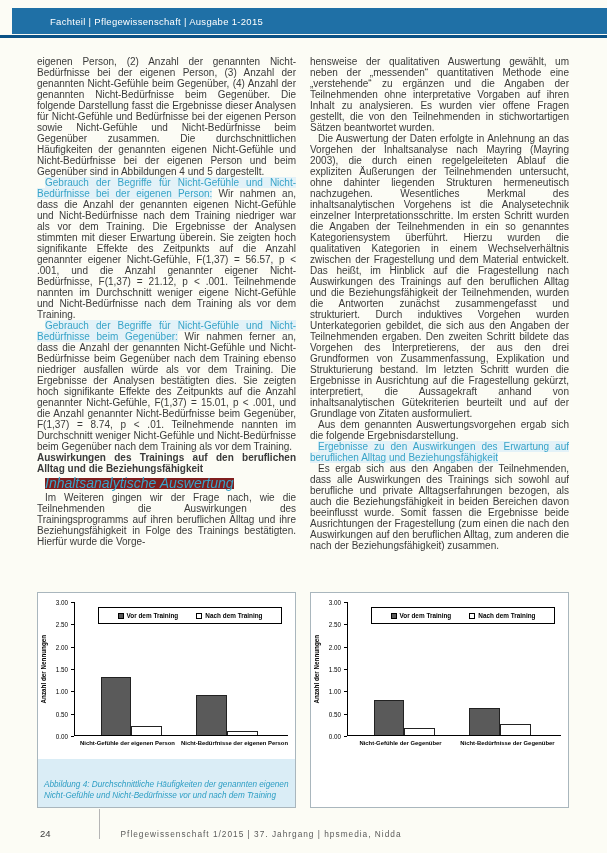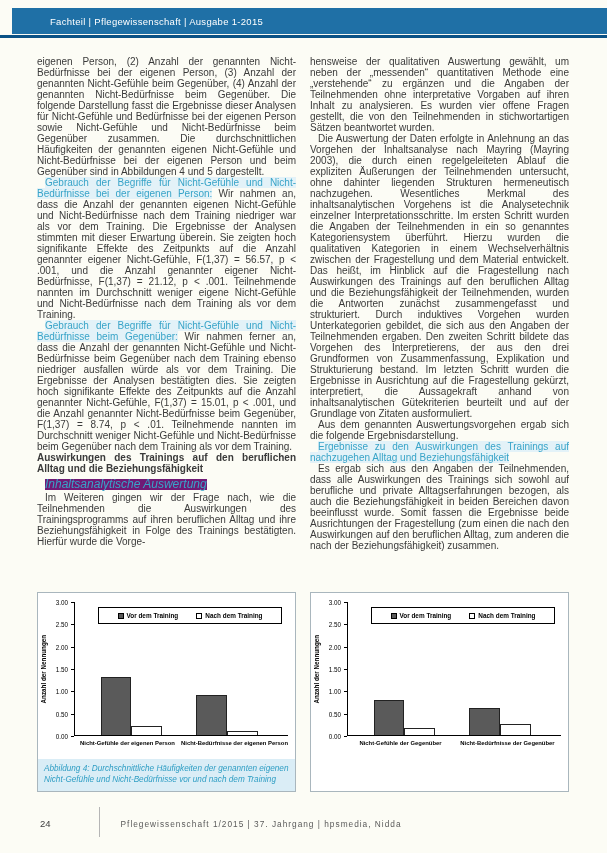--- a/index.html
+++ b/index.html
@@ -15,21 +15,21 @@
   
   .columns{position:absolute;top:56px;left:37px;width:533px;height:532px;
            display:flex;gap:14px;overflow:hidden;}
   .col{width:259px;height:100%;overflow:hidden;}
   .col p{margin:0;font-size:10px;line-height:11px;color:#3a3a3a;text-align:justify;
          hyphens:auto;-webkit-hyphens:auto;}
   .col p.indent{text-indent:8px;}
   .runin{color:#38a4c8;background:#e3f2f8;}
   .blue-heading{margin:7px 0 1px 0;font-size:9.6px;line-height:12px;font-weight:bold;
                 color:#1c6fa8;text-align:left;}
-  .teal-sub{color:#38a4c8;font-style:italic;background:#701a75;font-size:12px;
+  .teal-sub{color:#38a4c8;font-style:italic;background:#7f1d1d;font-size:14px;
             line-height:11px;display:inline-block;margin-left:8px;}
 
   
   .figures{position:absolute;top:592px;left:37px;width:533px;display:flex;gap:14px;}
   .figure{width:259px;margin:0;border:1px solid #a9b6bd;background:#ffffff;
           box-sizing:border-box;}
   .chart{position:relative;height:166px;background:#ffffff;font-family:"Liberation Sans",sans-serif;}
   .plot{position:absolute;left:36px;right:7px;top:9px;bottom:23px;
         border-left:1px solid #000;border-bottom:1px solid #000;}
   .yaxis{position:absolute;left:0;top:9px;bottom:23px;width:36px;}
@@ -40,24 +40,24 @@
         transform:translate(0,-60%) rotate(180deg);font-size:6.3px;font-weight:bold;color:#000;}
   .legend{position:absolute;top:5px;left:11%;right:3%;height:15px;border:1px solid #000;
           background:#fff;display:flex;align-items:center;justify-content:space-evenly;}
   .legend-entry{display:flex;align-items:center;gap:3px;font-size:6.4px;font-weight:bold;color:#000;}
   .legend-marker{width:6px;height:6px;border:1px solid #000;box-sizing:border-box;display:inline-block;}
   .bar{position:absolute;bottom:0;box-sizing:border-box;border:1px solid #222;border-bottom:none;}
   .xlabels{position:absolute;left:36px;right:7px;bottom:7px;height:12px;display:flex;}
   .xlabels span{width:50%;text-align:center;font-size:5.9px;font-weight:bold;color:#000;
                 white-space:nowrap;overflow:hidden;}
   .caption{background:#daedf6;color:#2f9ec4;font-style:italic;font-size:8.2px;
-           line-height:11px;padding:4px 6px 6px 6px;}
+           line-height:11px;padding:20px 6px 6px 6px;}
 
   
-  .footer{position:absolute;left:0;bottom:14px;width:496px;height:34px;display:flex;align-items:center;}
+  .footer{position:absolute;left:0;bottom:14px;width:496px;height:34px;display:flex;align-items:flex-end;}
   .footer-page{margin-left:40px;font-size:9.5px;color:#3c3c3c;padding-top:3px;}
   .footer-rule{width:1px;height:30px;background:#b5b5b5;margin-left:48px;}
   .footer-info{margin-left:21px;font-size:8.3px;letter-spacing:1px;color:#5a5a5a;padding-top:4px;}
 </style>
 </head>
 <body>
 
 <div class="page">
 
   <header class="topbar">
@@ -71,21 +71,21 @@
       <p class="indent"><span class="runin">Gebrauch der Begriffe für Nicht-Gefühle und Nicht-Bedürfnisse bei der eigenen Person:</span> <span>Wir nahmen an, dass die Anzahl der genannten eigenen Nicht-Gefühle und Nicht-Bedürfnisse nach dem Training niedriger war als vor dem Training. Die Ergebnisse der Analysen stimmten mit dieser Erwartung überein. Sie zeigten hoch signifikante Effekte des Zeitpunkts auf die Anzahl genannter eigener Nicht-Gefühle, F(1,37) = 56.57, p &lt; .001, und die Anzahl genannter eigener Nicht-Bedürfnisse, F(1,37) = 21.12, p &lt; .001. Teilnehmende nannten im Durchschnitt weniger eigene Nicht-Gefühle und Nicht-Bedürfnisse nach dem Training als vor dem Training.</span></p>
       <p class="indent"><span class="runin">Gebrauch der Begriffe für Nicht-Gefühle und Nicht-Bedürfnisse beim Gegenüber:</span> <span>Wir nahmen ferner an, dass die Anzahl der genannten Nicht-Gefühle und Nicht-Bedürfnisse beim Gegenüber nach dem Training ebenso niedriger ausfallen würde als vor dem Training. Die Ergebnisse der Analysen bestätigten dies. Sie zeigten hoch signifikante Effekte des Zeitpunkts auf die Anzahl genannter Nicht-Gefühle, F(1,37) = 15.01, p &lt; .001, und die Anzahl genannter Nicht-Bedürfnisse beim Gegenüber, F(1,37) = 8.74, p &lt; .01. Teilnehmende nannten im Durchschnitt weniger Nicht-Gefühle und Nicht-Bedürfnisse beim Gegenüber nach dem Training als vor dem Training.</span></p>
       <p class="blue-heading">Auswirkungen des Trainings auf den beruflichen Alltag und die Beziehungsfähigkeit</p>
       <span class="teal-sub">Inhaltsanalytische Auswertung</span>
       <p class="indent">Im Weiteren gingen wir der Frage nach, wie die Teilnehmenden die Auswirkungen des Trainingsprogramms auf ihren beruflichen Alltag und ihre Beziehungsfähigkeit in Folge des Trainings bestätigten. Hierfür wurde die Vorge-</p>
     </div>
     <div class="col">
       <p>hensweise der qualitativen Auswertung gewählt, um neben der „messenden“ quantitativen Methode eine „verstehende“ zu ergänzen und die Angaben der Teilnehmenden ohne interpretative Vorgaben auf ihren Inhalt zu analysieren. Es wurden vier offene Fragen gestellt, die von den Teilnehmenden in stichwortartigen Sätzen beantwortet wurden.</p>
       <p class="indent">Die Auswertung der Daten erfolgte in Anlehnung an das Vorgehen der Inhaltsanalyse nach Mayring (Mayring 2003), die durch einen regelgeleiteten Ablauf die expliziten Äußerungen der Teilnehmenden untersucht, ohne dahinter liegenden Strukturen hermeneutisch nachzugehen. Wesentliches Merkmal des inhaltsanalytischen Vorgehens ist die Analysetechnik einzelner Interpretationsschritte. Im ersten Schritt wurden die Angaben der Teilnehmenden in ein so genanntes Kategoriensystem überführt. Hierzu wurden die qualitativen Kategorien in einem Wechselverhältnis zwischen der Fragestellung und dem Material entwickelt. Das heißt, im Hinblick auf die Fragestellung nach Auswirkungen des Trainings auf den beruflichen Alltag und die Beziehungsfähigkeit der Teilnehmenden, wurden die Antworten zunächst zusammengefasst und strukturiert. Durch induktives Vorgehen wurden Unterkategorien gebildet, die sich aus den Angaben der Teilnehmenden ergaben. Den zweiten Schritt bildete das Vorgehen des Interpretierens, der aus den drei Grundformen von Zusammenfassung, Explikation und Strukturierung bestand. Im letzten Schritt wurden die Ergebnisse in Ausrichtung auf die Fragestellung gekürzt, interpretiert, die Aussagekraft anhand von inhaltsanalytischen Gütekriterien beurteilt und auf der Grundlage von Zitaten ausformuliert.</p>
       <p class="indent">Aus dem genannten Auswertungsvorgehen ergab sich die folgende Ergebnisdarstellung.</p>
-      <p class="indent"><span class="runin">Ergebnisse zu den Auswirkungen des Trainings auf nachzugehen Alltag und Beziehungsfähigkeit</span></p>
+      <p class="indent"><span class="runin">Ergebnisse zu den Auswirkungen des Erwartung auf beruflichen Alltag und Beziehungsfähigkeit</span></p>
       <p class="indent">Es ergab sich aus den Angaben der Teilnehmenden, dass alle Auswirkungen des Trainings sich sowohl auf berufliche und private Alltagserfahrungen bezogen, als auch die Beziehungsfähigkeit in beiden Bereichen davon beeinflusst wurde. Somit fassen die Ergebnisse beide Ausrichtungen der Fragestellung (zum einen die nach den Auswirkungen auf den beruflichen Alltag, zum anderen die nach der Beziehungsfähigkeit) zusammen.</p>
     </div>
   </main>
 
   <section class="figures">
     <figure class="figure">
       <div class="chart">
           <div class="yaxis">
             <span class="ytick-label" style="top: 100%;">0.00</span>
             <span class="ytick-mark" style="top: 100%;"></span>

